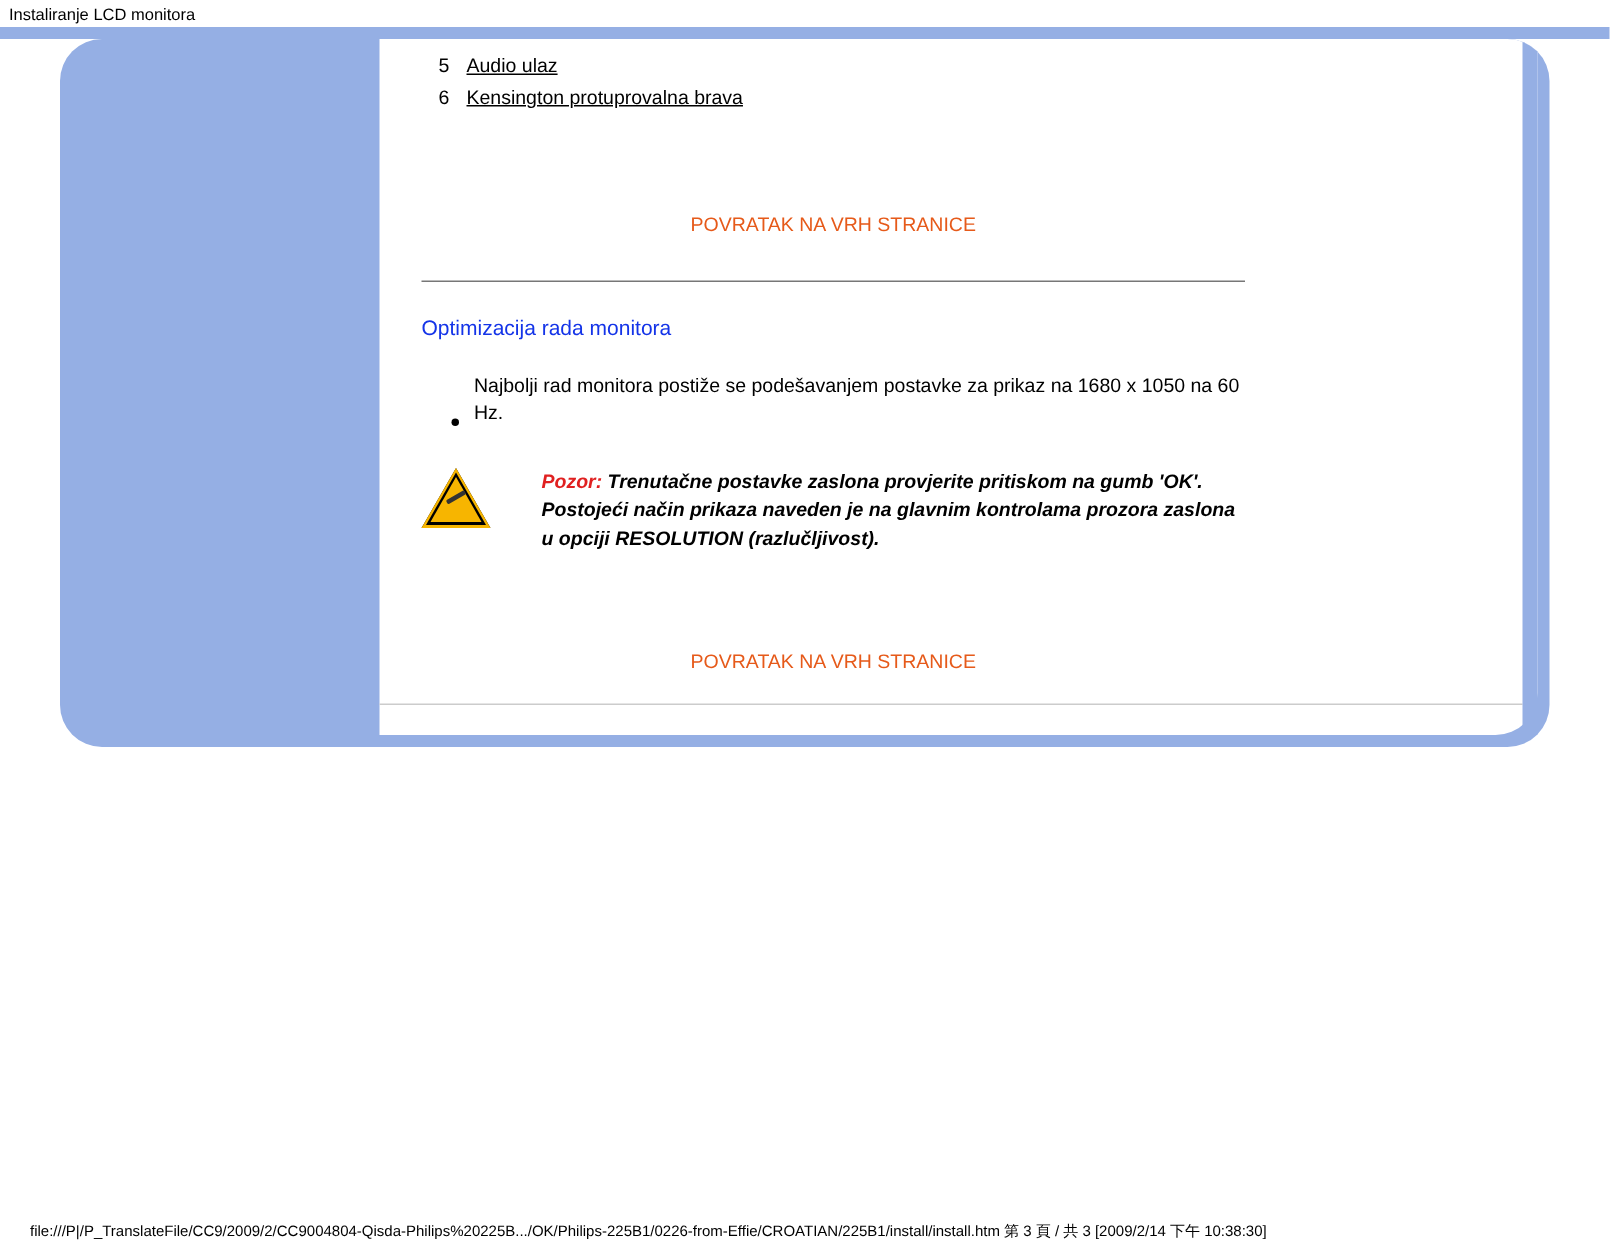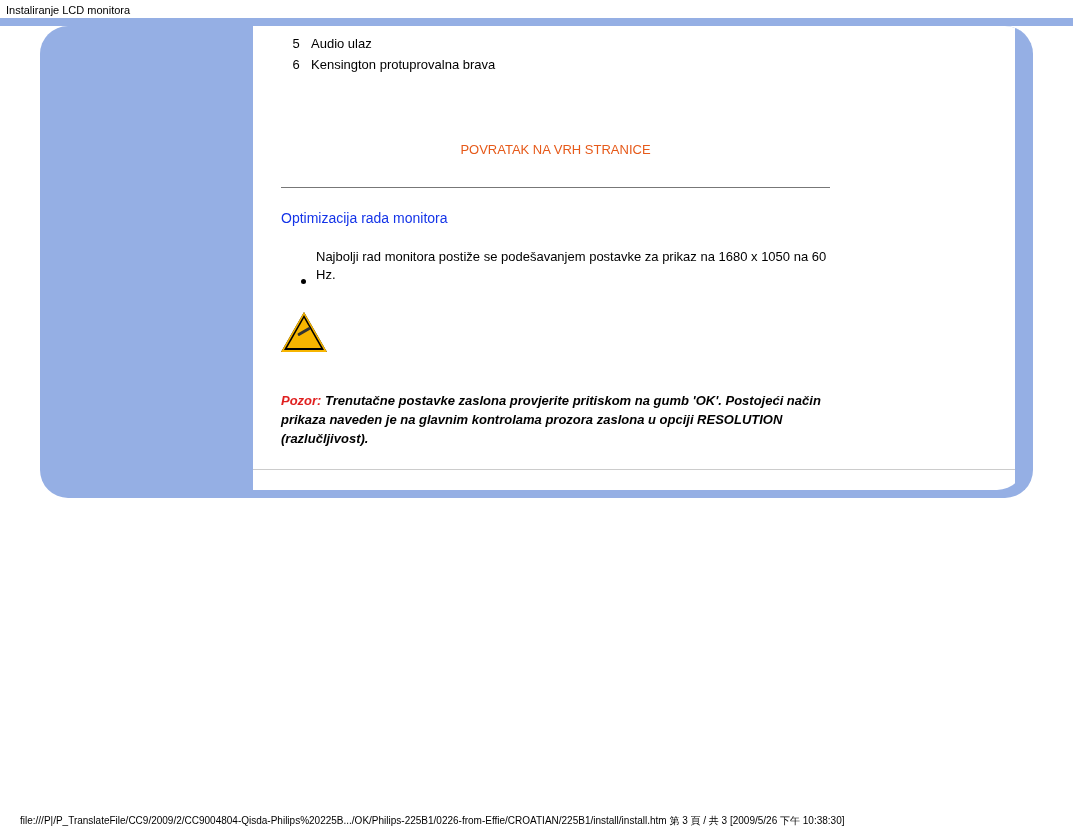--- a/index.html
+++ b/index.html
@@ -56,21 +56,21 @@
     left: 0;
     right: 10px;
     bottom: 20px;
     height: 1px;
     background: #ccc;
   }
 
   .item-table { margin-top: 0; }
   .item-row { display: flex; font-size: 13px; margin-bottom: 6px; }
   .item-num { width: 30px; text-align: center; }
-  .item-label { flex: 1; }
+  .item-label { flex: 1; text-decoration: underline; }
 
   .back-top {
     text-align: center;
     color: #E65A1A;
     font-size: 13px;
     margin-top: 70px;
     margin-bottom: 30px;
   }
   .back-top a { color: #E65A1A; text-decoration: none; }
 
@@ -85,21 +85,21 @@
     font-weight: normal;
     font-size: 14px;
     margin-bottom: 22px;
   }
 
   .bullet-list { margin-left: 20px; margin-bottom: 28px; }
   .bullet-item { font-size: 13px; display: flex; align-items: flex-end; }
   .bullet-dot { width: 5px; height: 5px; background: #000; border-radius: 50%; margin: 6px 10px 0 0; flex: 0 0 5px; }
   .bullet-text { flex: 1; line-height: 1.4; }
 
-  .note-block { display: flex; align-items: flex-start; gap: 34px; flex-direction: column; }
+  .note-block { display: flex; align-items: flex-start; gap: 34px; }
   .warn-icon {
     width: 46px; height: 40px; flex: 0 0 46px;
     position: relative;
   }
   .triangle {
     width: 0; height: 0;
     border-left: 23px solid transparent;
     border-right: 23px solid transparent;
     border-bottom: 40px solid #F7B500;
     position: absolute; top: 0; left: 0;
@@ -225,15 +225,15 @@
       </div>
       <div class="content-bottom-rule"></div>
     </div>
 
     <div class="right-gutter">
       <div class="thin-line-r"></div>
       <div class="right-strip"></div>
     </div>
   </div>
 
-  <div class="footer-line">file:///P|/P_TranslateFile/CC9/2009/2/CC9004804-Qisda-Philips%20225B.../OK/Philips-225B1/0226-from-Effie/CROATIAN/225B1/install/install.htm 第 3 頁 / 共 3  [2009/5/26 下午 10:38:30]</div>
+  <div class="footer-line">file:///P|/P_TranslateFile/CC9/2009/2/CC9004804-Qisda-Philips%20225B.../OK/Philips-225B1/0226-from-Effie/CROATIAN/225B1/install/install.htm 第 3 頁 / 共 3  [2009/2/14 下午 10:38:30]</div>
 
 </div>
 
 </body></html>

